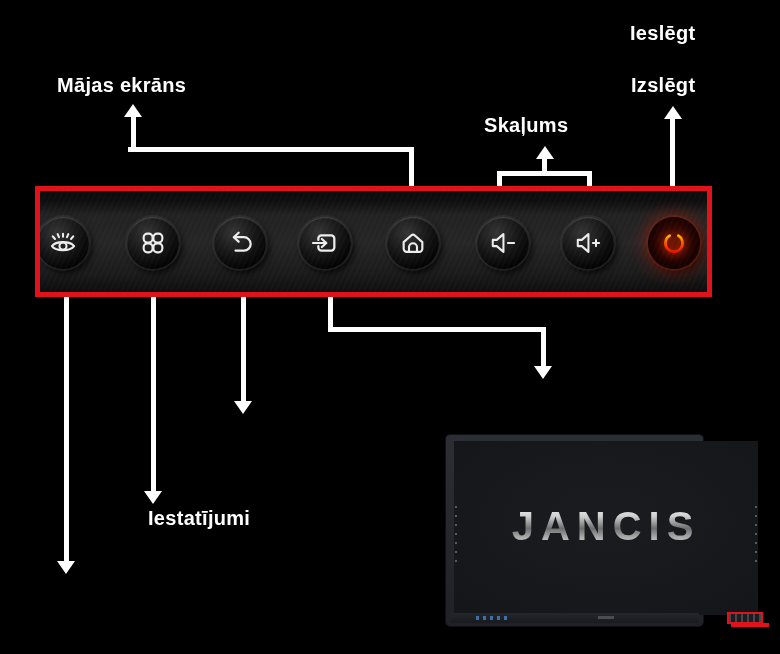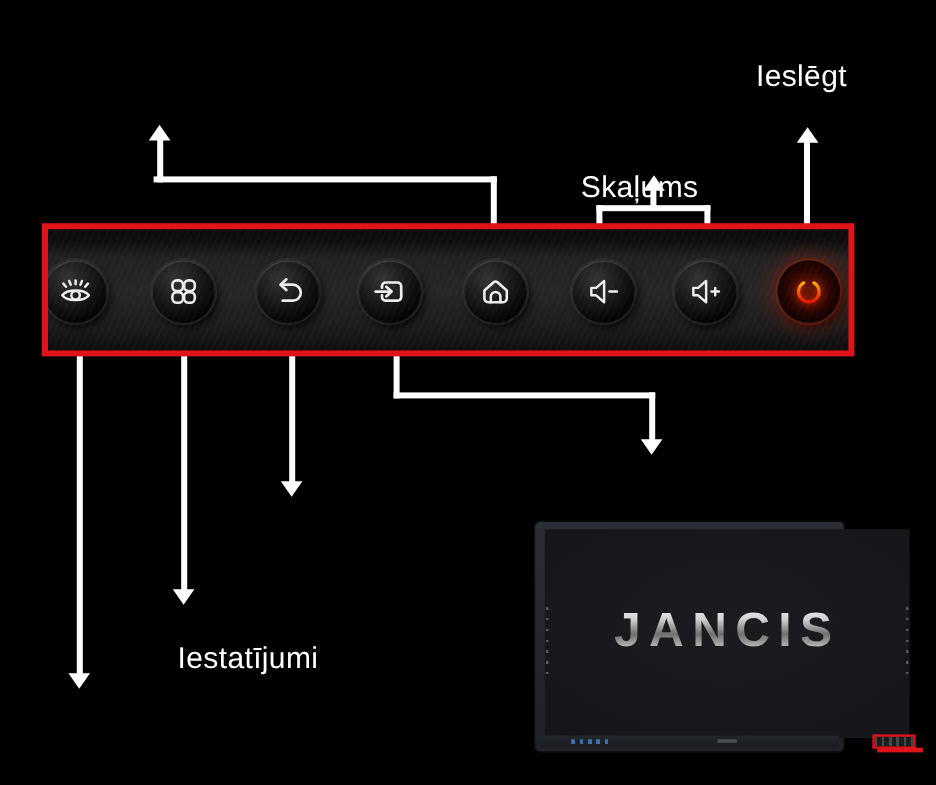--- a/index.html
+++ b/index.html
@@ -1,19 +1,19 @@
 <!DOCTYPE html>
 <html><head>
 <meta charset="utf-8">
 <style>
   html,body{margin:0;padding:0;background:#000;}
   .canvas{position:relative;width:780px;height:654px;background:#000;overflow:hidden;
           font-family:"Liberation Sans","DejaVu Sans",sans-serif;}
-  .label{position:absolute;color:#fff;font-weight:400;font-size:25px;line-height:1.15;
-         white-space:nowrap;letter-spacing:.3px;margin-top:28px;}
+  .label{position:absolute;color:#fff;font-weight:700;font-size:20px;line-height:1.15;
+         white-space:nowrap;letter-spacing:.3px;}
   .cline{position:absolute;background:#fff;}
   .ah-up{position:absolute;width:0;height:0;border-left:9px solid transparent;
          border-right:9px solid transparent;border-bottom:13px solid #fff;}
   .ah-down{position:absolute;width:0;height:0;border-left:9px solid transparent;
            border-right:9px solid transparent;border-top:13px solid #fff;}
 
   
   .panel{position:absolute;left:35px;top:186px;width:677px;height:111px;box-sizing:border-box;
          border:5px solid #e0131a;overflow:hidden;
          background:linear-gradient(180deg,#0a0a0a 0px,#0e0e0e 10px,#222 24px,#262626 52px,
@@ -51,21 +51,23 @@
   .bezel-dash{position:absolute;left:148px;top:3px;width:16px;height:3px;background:#4a4d52;}
   .hl-box{position:absolute;left:277px;top:-1px;width:36px;height:12px;box-sizing:border-box;
           border:2px solid #e0131a;background:repeating-linear-gradient(90deg,#44474c 0 2px,#1b1d21 2px 6px);}
   .hl-underline{position:absolute;left:281px;top:10px;width:38px;height:4px;background:#e0131a;}
 </style>
 </head>
 <body>
 
 <div class="canvas">
 
+  <div class="label" style="left:57px;top:74px">Mājas ekrāns</div>
   <div class="label" style="left:630px;top:22px">Ieslēgt</div>
+  <div class="label" style="left:631px;top:74px">Izslēgt</div>
   <div class="label" style="left:484px;top:114px">Skaļums</div>
   <div class="label" style="left:148px;top:507px">Iestatījumi</div>
 
   <div>
     <div class="ah-up" style="left:124px;top:104px"></div>
     <div class="cline" style="left:131px;top:115px;width:5px;height:37px"></div>
     <div class="cline" style="left:128px;top:147px;width:286px;height:5px"></div>
     <div class="cline" style="left:409px;top:147px;width:5px;height:44px"></div>
   </div>
 

